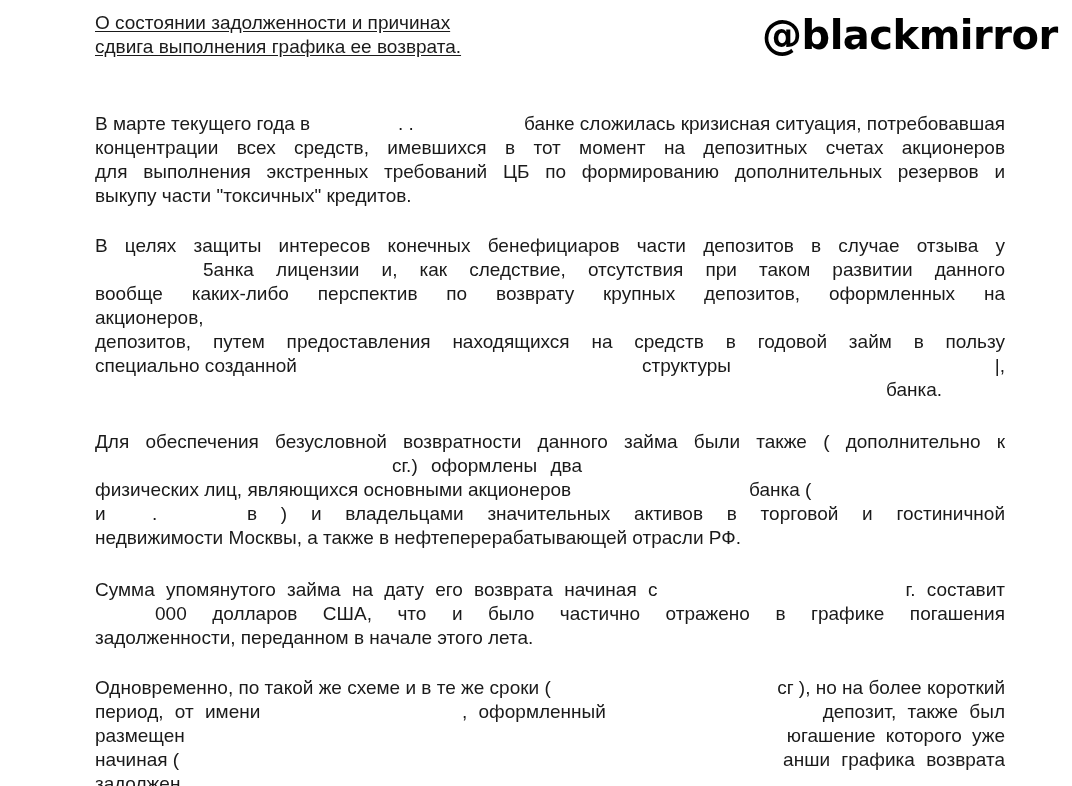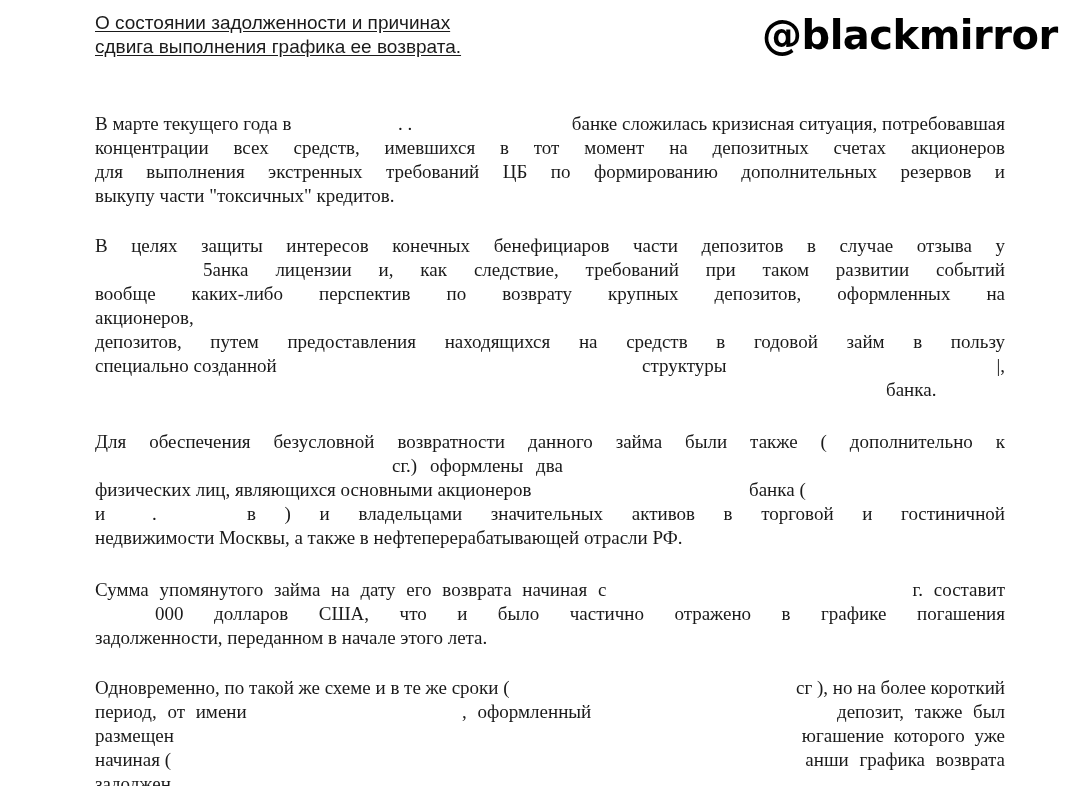--- a/index.html
+++ b/index.html
@@ -17,21 +17,21 @@
   }
   .watermark {
     position: absolute; left: 762px; top: 8px;
     font-family: "DejaVu Sans", sans-serif;
     font-weight: bold; font-size: 40px; line-height: 54px;
     color: #000000; letter-spacing: -0.5px; white-space: nowrap;
   }
   .line {
     position: absolute; left: 95px; width: 910px;
     font-size: 19px; line-height: 24px; height: 24px;
-    white-space: nowrap; overflow: hidden; font-family: Liberation Serif, serif;
+    white-space: nowrap; overflow: hidden;
   }
   .j { display: flex; justify-content: space-between; text-align: right; }
   .j span { display: inline-block; }
 </style>
 </head>
 <body>
 
 <div class="title-line" style="top:12px">О состоянии задолженности и причинах</div>
 <div class="title-line" style="top:36px">сдвига выполнения графика ее возврата.</div>
 
@@ -46,21 +46,21 @@
   <div class="line j" style="top:136px">
       <span style="text-align-last:justify;width:100%">концентрации всех средств, имевшихся в тот момент на депозитных счетах акционеров</span>
     </div>
   <div class="line" style="top:160px;text-align:justify;text-align-last:justify">для выполнения экстренных требований ЦБ по формированию дополнительных резервов и</div>
   <div class="line" style="top:184px">выкупу части "токсичных" кредитов.</div>
 </div>
 
 <div>
   <div class="line" style="top:234px;text-align:justify;text-align-last:justify">В целях защиты интересов конечных бенефициаров части депозитов в случае отзыва у</div>
   <div class="line" style="top:258px">
-    <span style="position:absolute;left:108px;right:0;text-align:justify;text-align-last:justify">5анка лицензии и, как следствие, требований при таком развитии событий</span>
+    <span style="position:absolute;left:108px;right:0;text-align:justify;text-align-last:justify">5анка лицензии и, как следствие, отсутствия при таком развитии данного</span>
   </div>
   <div class="line" style="top:282px;text-align:justify;text-align-last:justify">вообще каких-либо перспектив по возврату крупных депозитов, оформленных на</div>
   <div class="line" style="top:306px">
     <span style="position:absolute;left:0">акционеров,</span>
   </div>
   <div class="line" style="top:330px;text-align:justify;text-align-last:justify">депозитов, путем предоставления находящихся на средств в годовой займ в пользу</div>
   <div class="line" style="top:354px">
     <span style="position:absolute;left:0">специально созданной</span>
     <span style="position:absolute;left:547px">структуры</span>
     <span style="position:absolute;right:0">|,</span>

